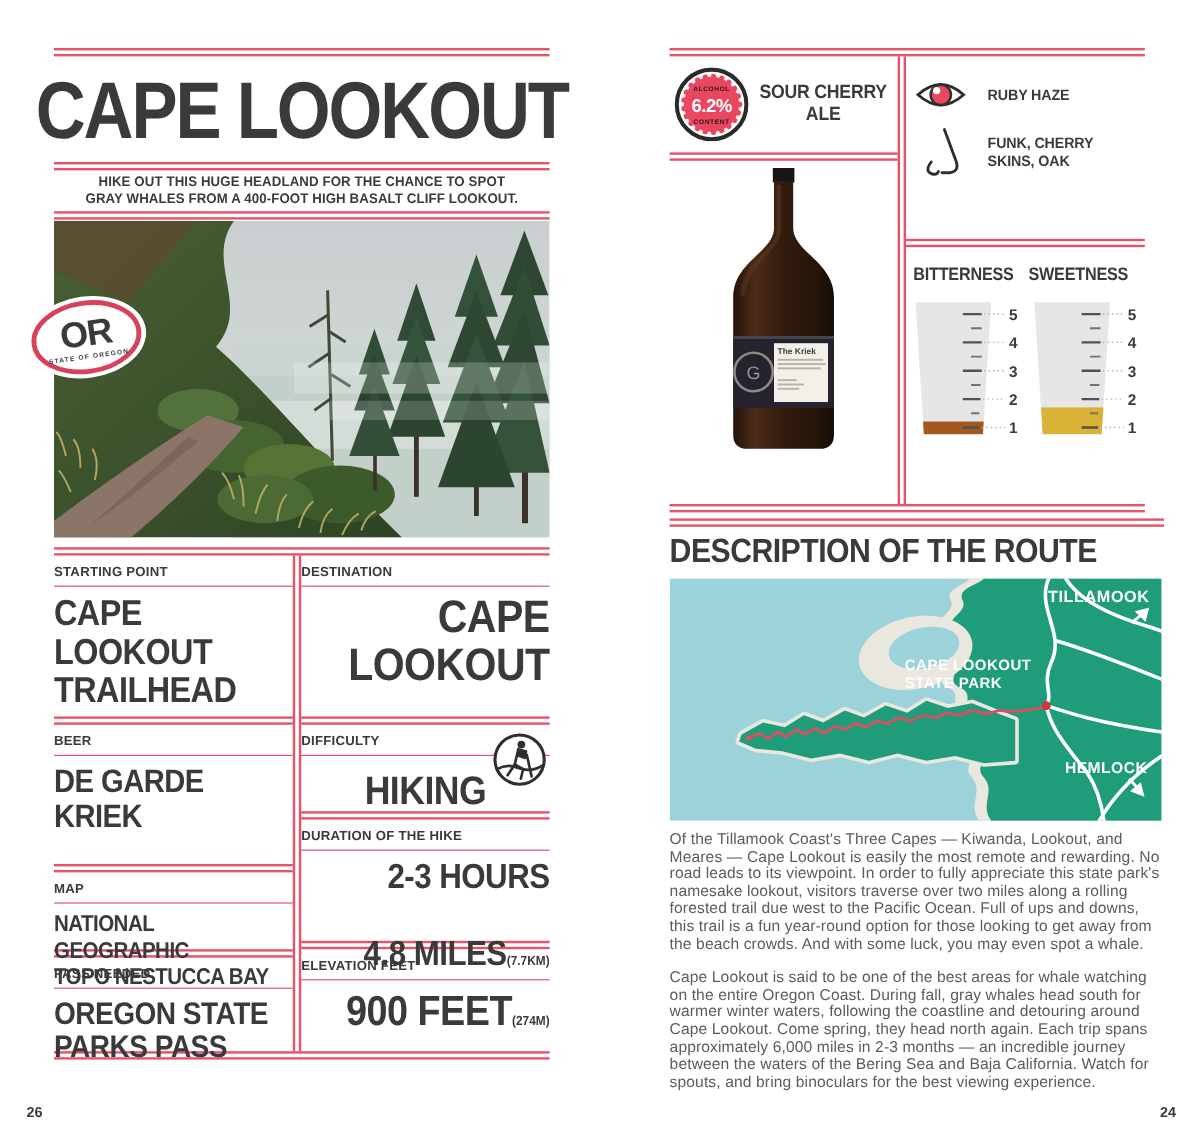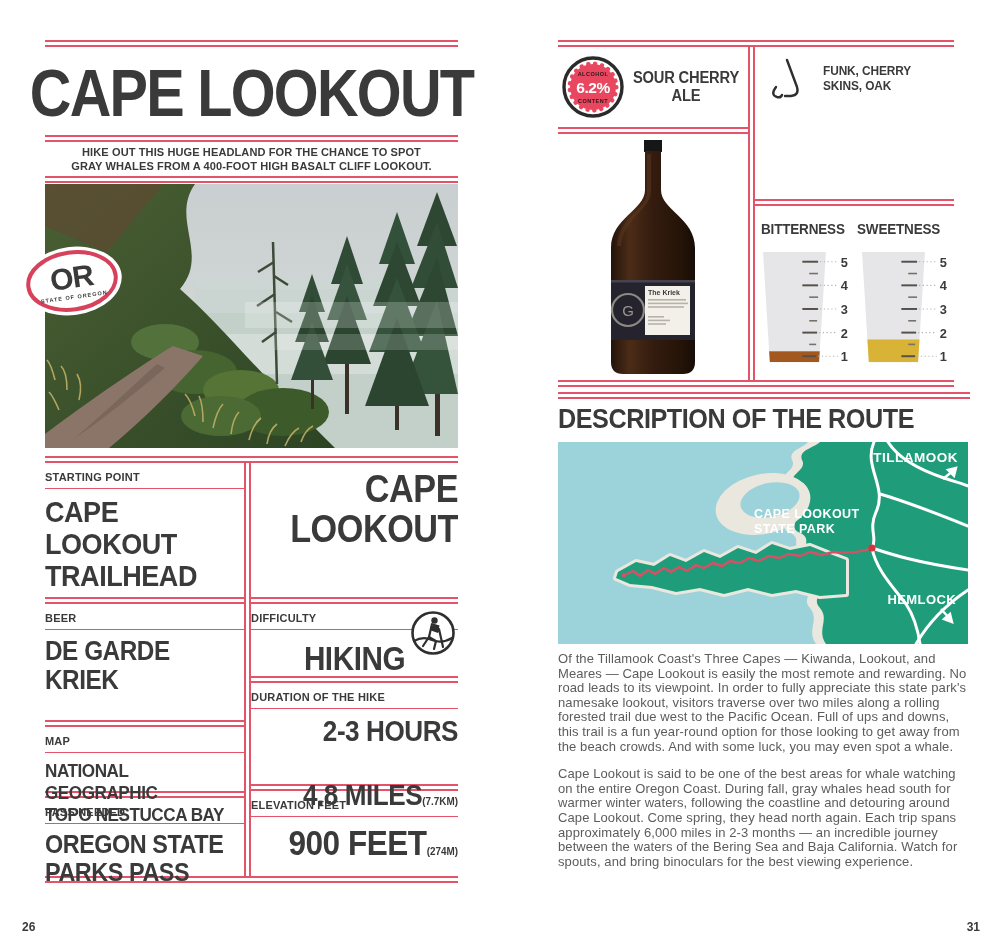--- a/index.html
+++ b/index.html
@@ -68,21 +68,21 @@
   .beer-name{flex:1;text-align:center;font-size:16px;font-weight:700;letter-spacing:-.2px;
     transform:scaleX(.92);transform-origin:50% 50%;}
   .bottle-area{height:246px;display:flex;align-items:center;justify-content:center;}
 
   .senses{height:152px;padding-top:8px;box-sizing:border-box;}
   .sense-row{display:flex;align-items:center;height:48px;}
   .sense-icon{width:46px;height:46px;flex:none;margin-left:6px;}
   .sense-text{margin-left:16px;font-size:12.5px;font-weight:700;line-height:15px;
     letter-spacing:-.1px;white-space:pre-line;transform:scaleX(.95);transform-origin:0 50%;}
 
-  .gauges{height:174px;box-sizing:border-box;padding:14px 0 0 6px;}
+  .gauges{height:214px;box-sizing:border-box;padding:14px 0 0 6px;}
   .gauge-labels{display:flex;}
   .gauge-labels div{width:96px;font-size:15px;font-weight:700;letter-spacing:-.2px;
     transform:scaleX(.9);transform-origin:0 50%;}
   .gauge-glasses{display:flex;margin-top:8px;}
   .gauge-glasses svg{display:block;}
 
   .route-rule{margin-top:5px;}
   .route-heading{margin:4px 0 0;font-size:28px;font-weight:700;letter-spacing:-.5px;
     transform:scaleX(.9);transform-origin:0 50%;white-space:nowrap;}
   .route-map{margin-top:7px;width:410px;height:202px;}
@@ -212,20 +212,21 @@
           <div class="rule2"></div>
           <div class="cell" style="height:78px">
             <div class="cell-label">PASS NEEDED</div>
             <div class="cell-value cv cv-l fs-pass">OREGON STATE
 PARKS PASS</div>
           </div>
         </div>
         <div class="vrule2"></div>
         <div class="tcol tcol-right">
           <div class="cell" style="height:134px">
+            <div class="cell-label">DESTINATION</div>
             <div class="cell-value cv cv-r fs-dest">CAPE
 LOOKOUT</div>
           </div>
           <div class="rule2"></div>
           <div class="cell" style="height:72px">
             <div class="cell-label">DIFFICULTY</div>
             <div class="cell-value cv cv-c fs-hike">HIKING</div>
             <div class="hiker-badge">
               <svg width="46" height="46" viewBox="0 0 46 46">
                 <circle cx="23" cy="23" r="20.5" fill="#ffffff" stroke="#2f2f2f" stroke-width="2.6"></circle>
@@ -309,20 +310,30 @@
               </g>
             </svg>
           </div>
         </div>
         <div class="vrule2"></div>
         <div class="panel-right">
           <div class="senses">
             <div class="sense-row">
               <div class="sense-icon">
                 <svg width="46" height="46" viewBox="0 0 46 46">
+                  <path d="M4,23 Q23,6 42,23 Q23,40 4,23 Z" fill="none" stroke="#2f2f2f" stroke-width="2.4"></path>
+                  <circle cx="23" cy="23" r="8.5" fill="#e8475f" stroke="#2f2f2f" stroke-width="2"></circle>
+                  <circle cx="19.5" cy="19.5" r="3" fill="#ffffff"></circle>
+                </svg>
+              </div>
+              <div class="sense-text">RUBY HAZE</div>
+            </div>
+            <div class="sense-row">
+              <div class="sense-icon">
+                <svg width="46" height="46" viewBox="0 0 46 46">
                   <g fill="none" stroke="#2f2f2f" stroke-width="2.4" stroke-linecap="round">
                     <path d="M26,4 L36,31 Q38.5,39 30,40 L24,40"></path>
                     <path d="M15,31 Q9,39 16,41 Q20,42 21,39"></path>
                   </g>
                 </svg>
               </div>
               <div class="sense-text">FUNK, CHERRY
 SKINS, OAK</div>
             </div>
           </div>
@@ -456,14 +467,14 @@
       </svg>
     </div>
 
     <div class="route-text">
       <p>Of the Tillamook Coast's Three Capes — Kiwanda, Lookout, and Meares — Cape Lookout is easily the most remote and rewarding. No road leads to its viewpoint. In order to fully appreciate this state park's namesake lookout, visitors traverse over two miles along a rolling forested trail due west to the Pacific Ocean. Full of ups and downs, this trail is a fun year-round option for those looking to get away from the beach crowds. And with some luck, you may even spot a whale.</p>
       <p>Cape Lookout is said to be one of the best areas for whale watching on the entire Oregon Coast. During fall, gray whales head south for warmer winter waters, following the coastline and detouring around Cape Lookout. Come spring, they head north again. Each trip spans approximately 6,000 miles in 2-3 months — an incredible journey between the waters of the Bering Sea and Baja California. Watch for spouts, and bring binoculars for the best viewing experience.</p>
     </div>
   </section>
 
   <div class="page-num left">26</div>
-  <div class="page-num right">31</div>
+  <div class="page-num right">24</div>
 </div>
 
 </body></html>

